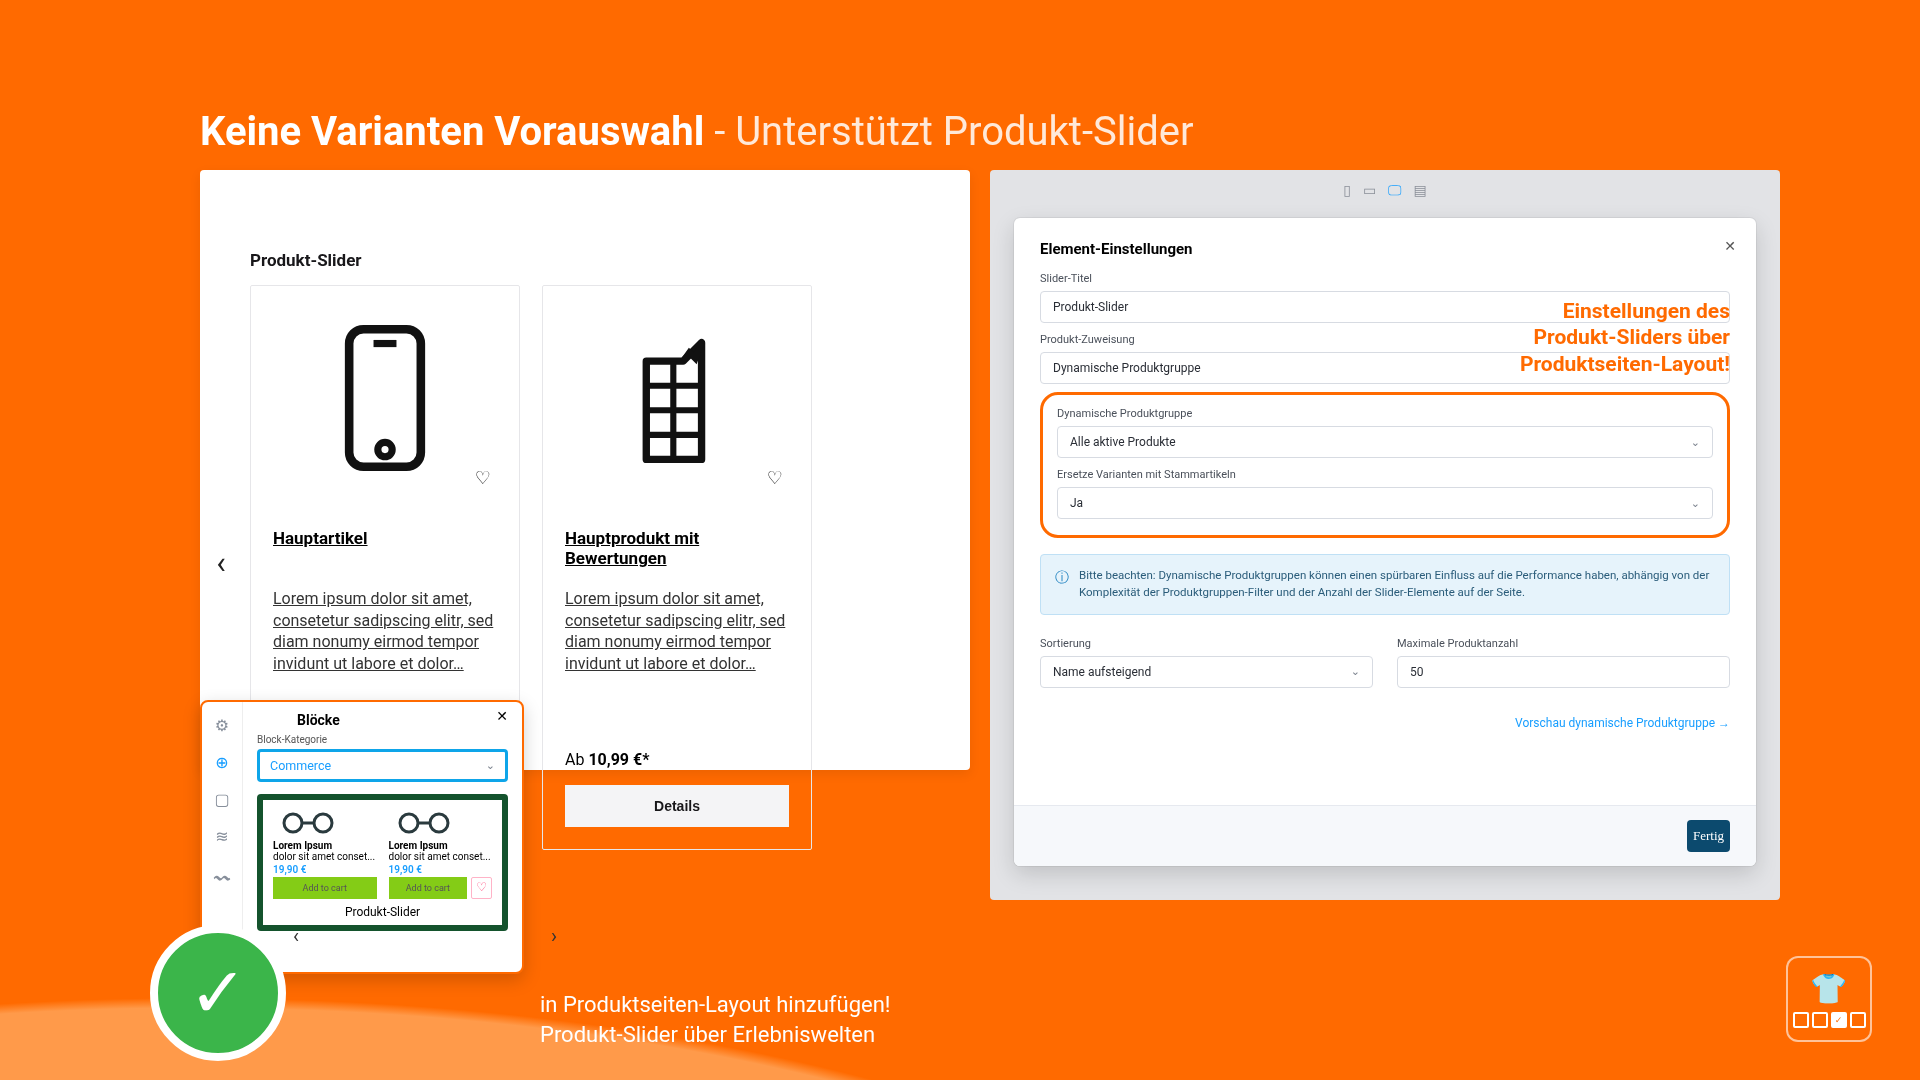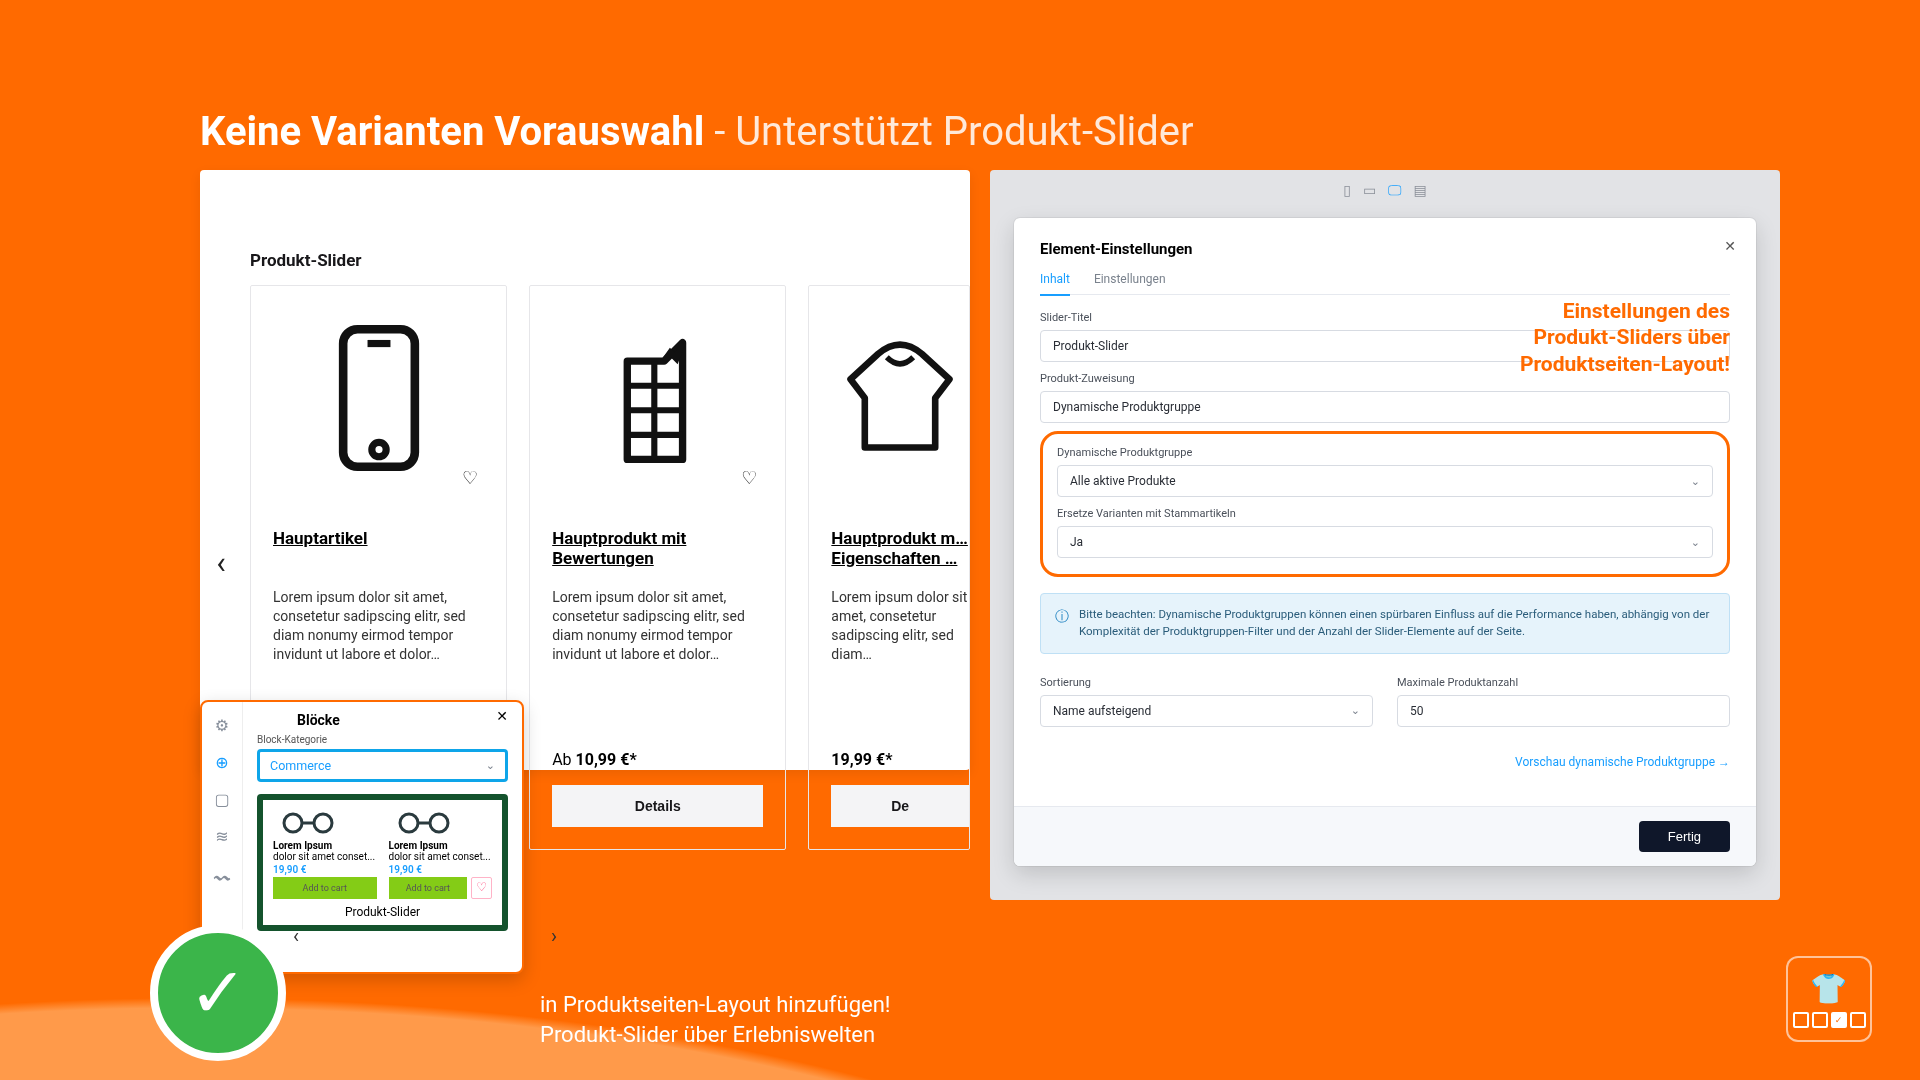--- a/index.html
+++ b/index.html
@@ -16,21 +16,21 @@
   .right-pane { left:990px;  width:790px; height:730px; background:#e2e3e6; }
   
   .ps-title { position:absolute; left:50px; top:80px; font-weight:700; font-size:17px; color:#18171a; }
   .ps-arrow-left { position:absolute; left:10px; top:370px; width:22px; height:44px; display:flex; align-items:center; justify-content:center; font-size:32px; color:#222; cursor:pointer; }
   .ps-cards { position:absolute; left:50px; top:115px; right:0; display:flex; gap:22px; overflow:hidden; }
   .card { width:270px; height:565px; border:1px solid #e6e6e9; border-radius:2px; padding:22px 22px 22px 22px; box-sizing:border-box; display:flex; flex-direction:column; }
   .card.cut { width:170px; padding-right:0; }
   .card .image { height:180px; display:flex; align-items:center; justify-content:center; position:relative; }
   .card .heart { position:absolute; right:6px; bottom:0; font-size:18px; color:#222; }
   .card h3 { font-size:17px; font-weight:700; margin:40px 0 18px; min-height:42px;text-decoration:underline; }
-  .card .desc { font-size:14px; color:#333; line-height:1.35; min-height:90px; }
+  .card .desc { font-size:16px; color:#333; line-height:1.35; min-height:90px;text-decoration:underline; }
   .card .price { font-size:16px; margin-top:auto; margin-bottom:16px; }
   .card .price b { font-weight:700; }
   .card .details-btn { background:#f4f4f6; border:0; width:100%; height:42px; font-size:14px; color:#18171a; font-weight:600; cursor:pointer; }
   
   .blocks-panel { position:absolute; left:200px; top:700px; width:320px; height:270px; background:#fff; border:2px solid #ff6a00; border-radius:8px; box-shadow:0 6px 18px rgba(0,0,0,.18); display:flex; }
   .blocks-iconbar { width:40px; display:flex; flex-direction:column; align-items:center; gap:18px; padding-top:14px; border-right:1px solid #eee; }
   .blocks-iconbar span { font-size:16px; color:#878f9b; }
   .blocks-iconbar span.active { color:#189eff; }
   .blocks-body { flex:1; padding:10px 14px; position:relative; }
   .blocks-title { font-weight:700; margin-bottom:6px; font-size:14px;padding-left:40px; }
@@ -65,21 +65,21 @@
   .field-label { font-size:11px; color:#4a505a; margin:10px 0 6px; }
   .field-box { border:1px solid #d7dbe2; border-radius:4px; padding:8px 12px; font-size:12px; color:#2a2e36; display:flex; align-items:center; justify-content:space-between; cursor:pointer; }
   .orange-callout { position:absolute; right:26px; top:80px; text-align:right; color:#ff6a00; font-weight:700; font-size:21px; line-height:1.25; }
   .orange-box { border:3px solid #ff6a00; border-radius:18px; padding:12px 14px 16px; margin-top:8px; }
   .info-box { display:flex; gap:10px; background:#e6f3fb; border:1px solid #bfe0f5; border-radius:4px; padding:12px 14px; font-size:11.5px; color:#2a5c7a; line-height:1.5; margin-top:16px; }
   .info-box .info-icon { color:#1b7fbf; font-size:14px; }
   .row { display:flex; gap:24px; margin-top:12px; }
   .row .col { flex:1; }
   .link { color:#189eff; text-align:right; font-size:12px; margin-top:28px; cursor:pointer; }
   .modal-footer { position:absolute; left:0; right:0; bottom:0; background:#f6f8fb; border-top:1px solid #e6e9ef; padding:14px 26px; display:flex; justify-content:flex-end; border-radius:0 0 6px 6px; }
-  .btn-primary { background:#0f172a; color:#fff; border:0; padding:8px 29px; border-radius:4px; font-size:13px; cursor:pointer; }
+  .btn-primary { background:#0c4a6e; color:#fff; border:0; padding:8px 6px; border-radius:4px; font-size:13px; cursor:pointer;font-family:Liberation Serif, serif; }
   
   .brand-sq { position:absolute; right:50px; bottom:40px; width:82px; height:82px; background:#ff6a00; border-radius:10px; display:flex; flex-direction:column; align-items:center; justify-content:center; gap:6px; box-shadow:0 0 0 2px rgba(255,255,255,.6); }
   .brand-sq .shirt { color:#fff; font-size:30px; }
   .brand-sq .boxes { display:flex; gap:3px; }
   .brand-sq .boxes span { width:12px; height:12px; border:2px solid #fff; border-radius:2px; display:flex; align-items:center; justify-content:center; color:#ff6a00; font-size:9px; }
   .brand-sq .boxes span.filled { background:#fff; }
   
   .chev { font-size:11px; color:#7a828d; }
   
   svg { display:block; }
@@ -122,32 +122,20 @@
         <span class="heart">♡</span>
       </div>
       <h3>Hauptprodukt mit Bewertungen</h3>
       <div class="desc">Lorem ipsum dolor sit amet, consetetur sadipscing elitr, sed diam nonumy eirmod tempor invidunt ut labore et dolor…</div>
       <div class="price">
         <span>Ab </span><b>10,99 €*</b>
       </div>
       <button class="details-btn">Details</button>
     </div>
 
-    <div class="card cut">
-      <div class="image">
-        <svg width="110" height="150" viewBox="0 0 100 110">
-          <path d="M30 15 Q50 -2 70 15 L95 38 L82 55 V100 H18 V55 L5 38 Z" fill="none" stroke="#111" stroke-width="6" stroke-linejoin="round"></path>
-          <path d="M38 18 Q50 30 62 18" fill="none" stroke="#111" stroke-width="5"></path>
-        </svg>
-      </div>
-      <h3>Hauptprodukt m… Eigenschaften …</h3>
-      <div class="desc">Lorem ipsum dolor sit amet, consetetur sadipscing elitr, sed diam…</div>
-      <div class="price"><b>19,99 €*</b></div>
-      <button class="details-btn">De</button>
-    </div>
 
   </div>
 </div>
 
 <div class="blocks-panel">
   <div class="blocks-iconbar">
     <span>⚙</span>
     <span class="active">⊕</span>
     <span>▢</span>
     <span>≋</span>
@@ -208,24 +196,20 @@
     <span>▯</span>
     <span>▭</span>
     <span class="active">🖵</span>
     <span>▤</span>
   </div>
 
   <div class="modal">
     <h2>Element-Einstellungen</h2>
     <div class="close">✕</div>
 
-    <div class="tabs">
-      <div class="tab active">Inhalt</div>
-      <div class="tab">Einstellungen</div>
-    </div>
 
     <div class="field-label">Slider-Titel</div>
     <div class="field-box">
       <span>Produkt-Slider</span>
     </div>
 
     <div class="orange-callout">
       <div>Einstellungen des</div>
       <div>Produkt-Sliders über</div>
       <div>Produktseiten-Layout!</div>

